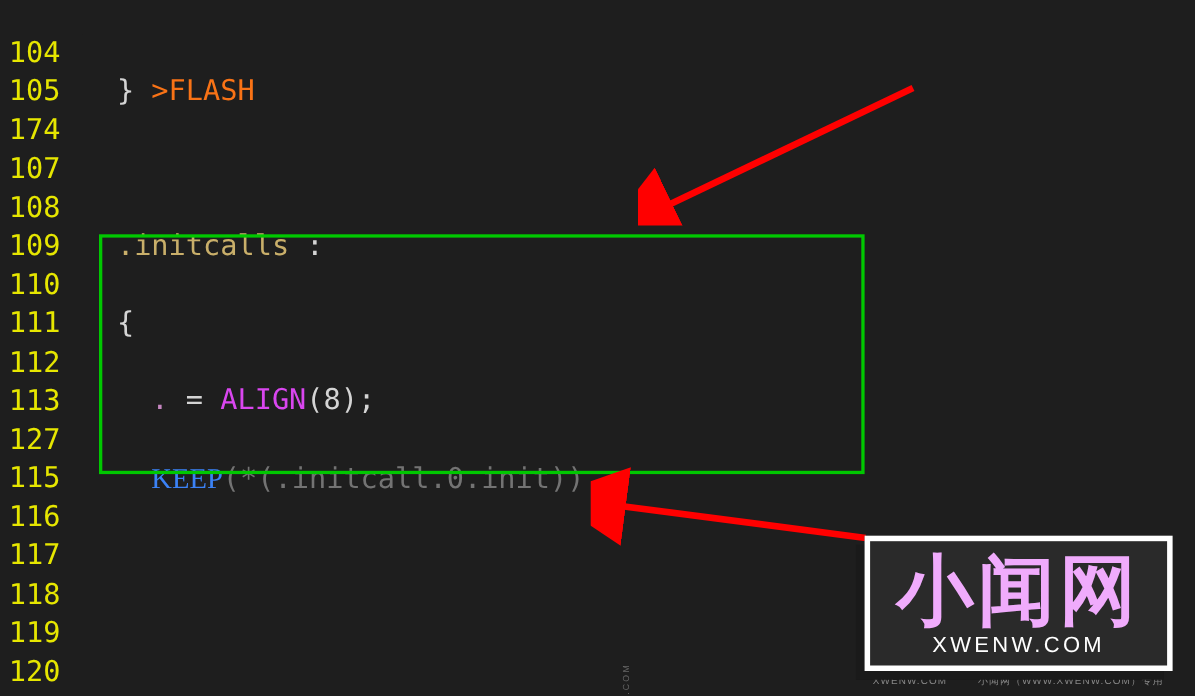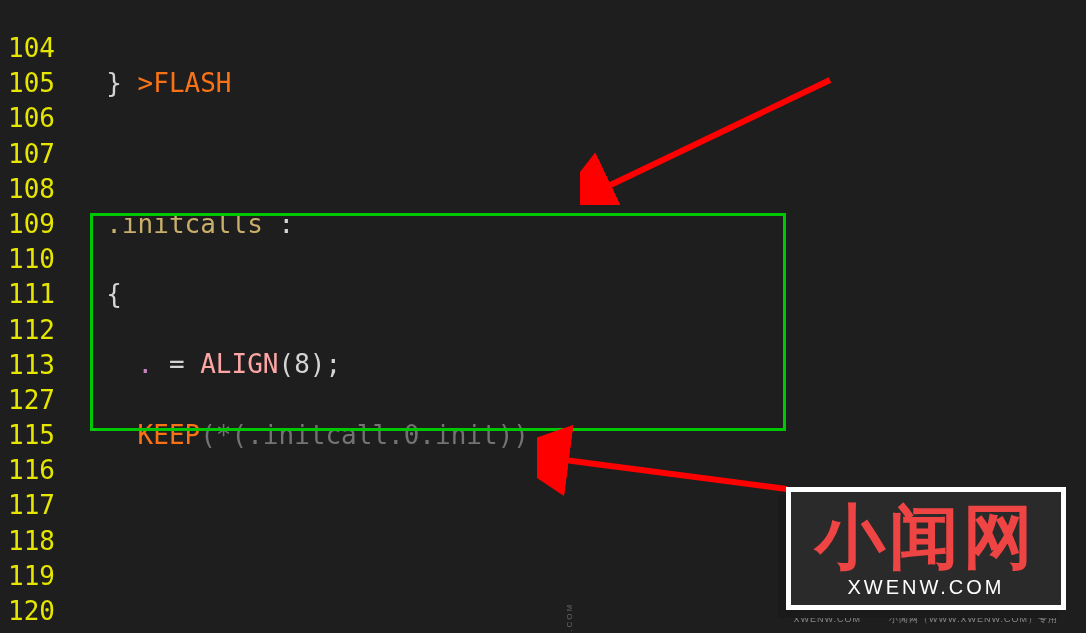--- a/index.html
+++ b/index.html
@@ -29,22 +29,22 @@
   }
   .gutter div { height: 35.2px; }
   .code {
     flex: 1;
     white-space: pre;
     position: relative;
   }
   .code .row { height: 35.2px; }
   .c-default { color: #f97316; }
   .c-section { color: #c9af6a; }
-  .c-keyword { color: #f97316; font-weight: 500; }
-  .c-func { color: #fca5a5; }
+  .c-keyword { color: #3b82f6; font-weight: 500; font-family: Liberation Serif, serif; }
+  .c-func { color: #d946ef; }
   .c-punct { color: #d4d4d4; }
   .c-red { color: #737373; }
   .c-dot { color: #c586c0; }
 
   .green-box {
     position: absolute;
     border: 3px solid #00c800;
     top: 213px;
     left: 90px;
     width: 696px;
@@ -70,21 +70,21 @@
     right: 20px;
     bottom: 23px;
     background: #2a2a2a;
     border: 5px solid #fff;
     padding: 10px 24px 4px 24px;
     box-shadow: -8px 8px 0 #1a1a1a;
     text-align: center;
     z-index: 10;
   }
   .watermark-main {
-    color: #ef4444;
+    color: #f0abfc;
     font-family: sans-serif;
     font-size: 70px;
     font-weight: 700;
     line-height: 1;
     letter-spacing: 4px;
     text-align: center;
   }
   .watermark-sub {
     color: #fff;
     font-family: sans-serif;
@@ -115,21 +115,21 @@
     z-index: 9;
   }
 </style>
 </head>
 <body>
 
 <div class="editor">
   <div class="gutter">
     <div>104</div>
     <div>105</div>
-    <div>106</div>
+    <div>174</div>
     <div>107</div>
     <div>108</div>
     <div>109</div>
     <div>110</div>
     <div>111</div>
     <div>112</div>
     <div>113</div>
     <div>127</div>
     <div>115</div>
     <div>116</div>

